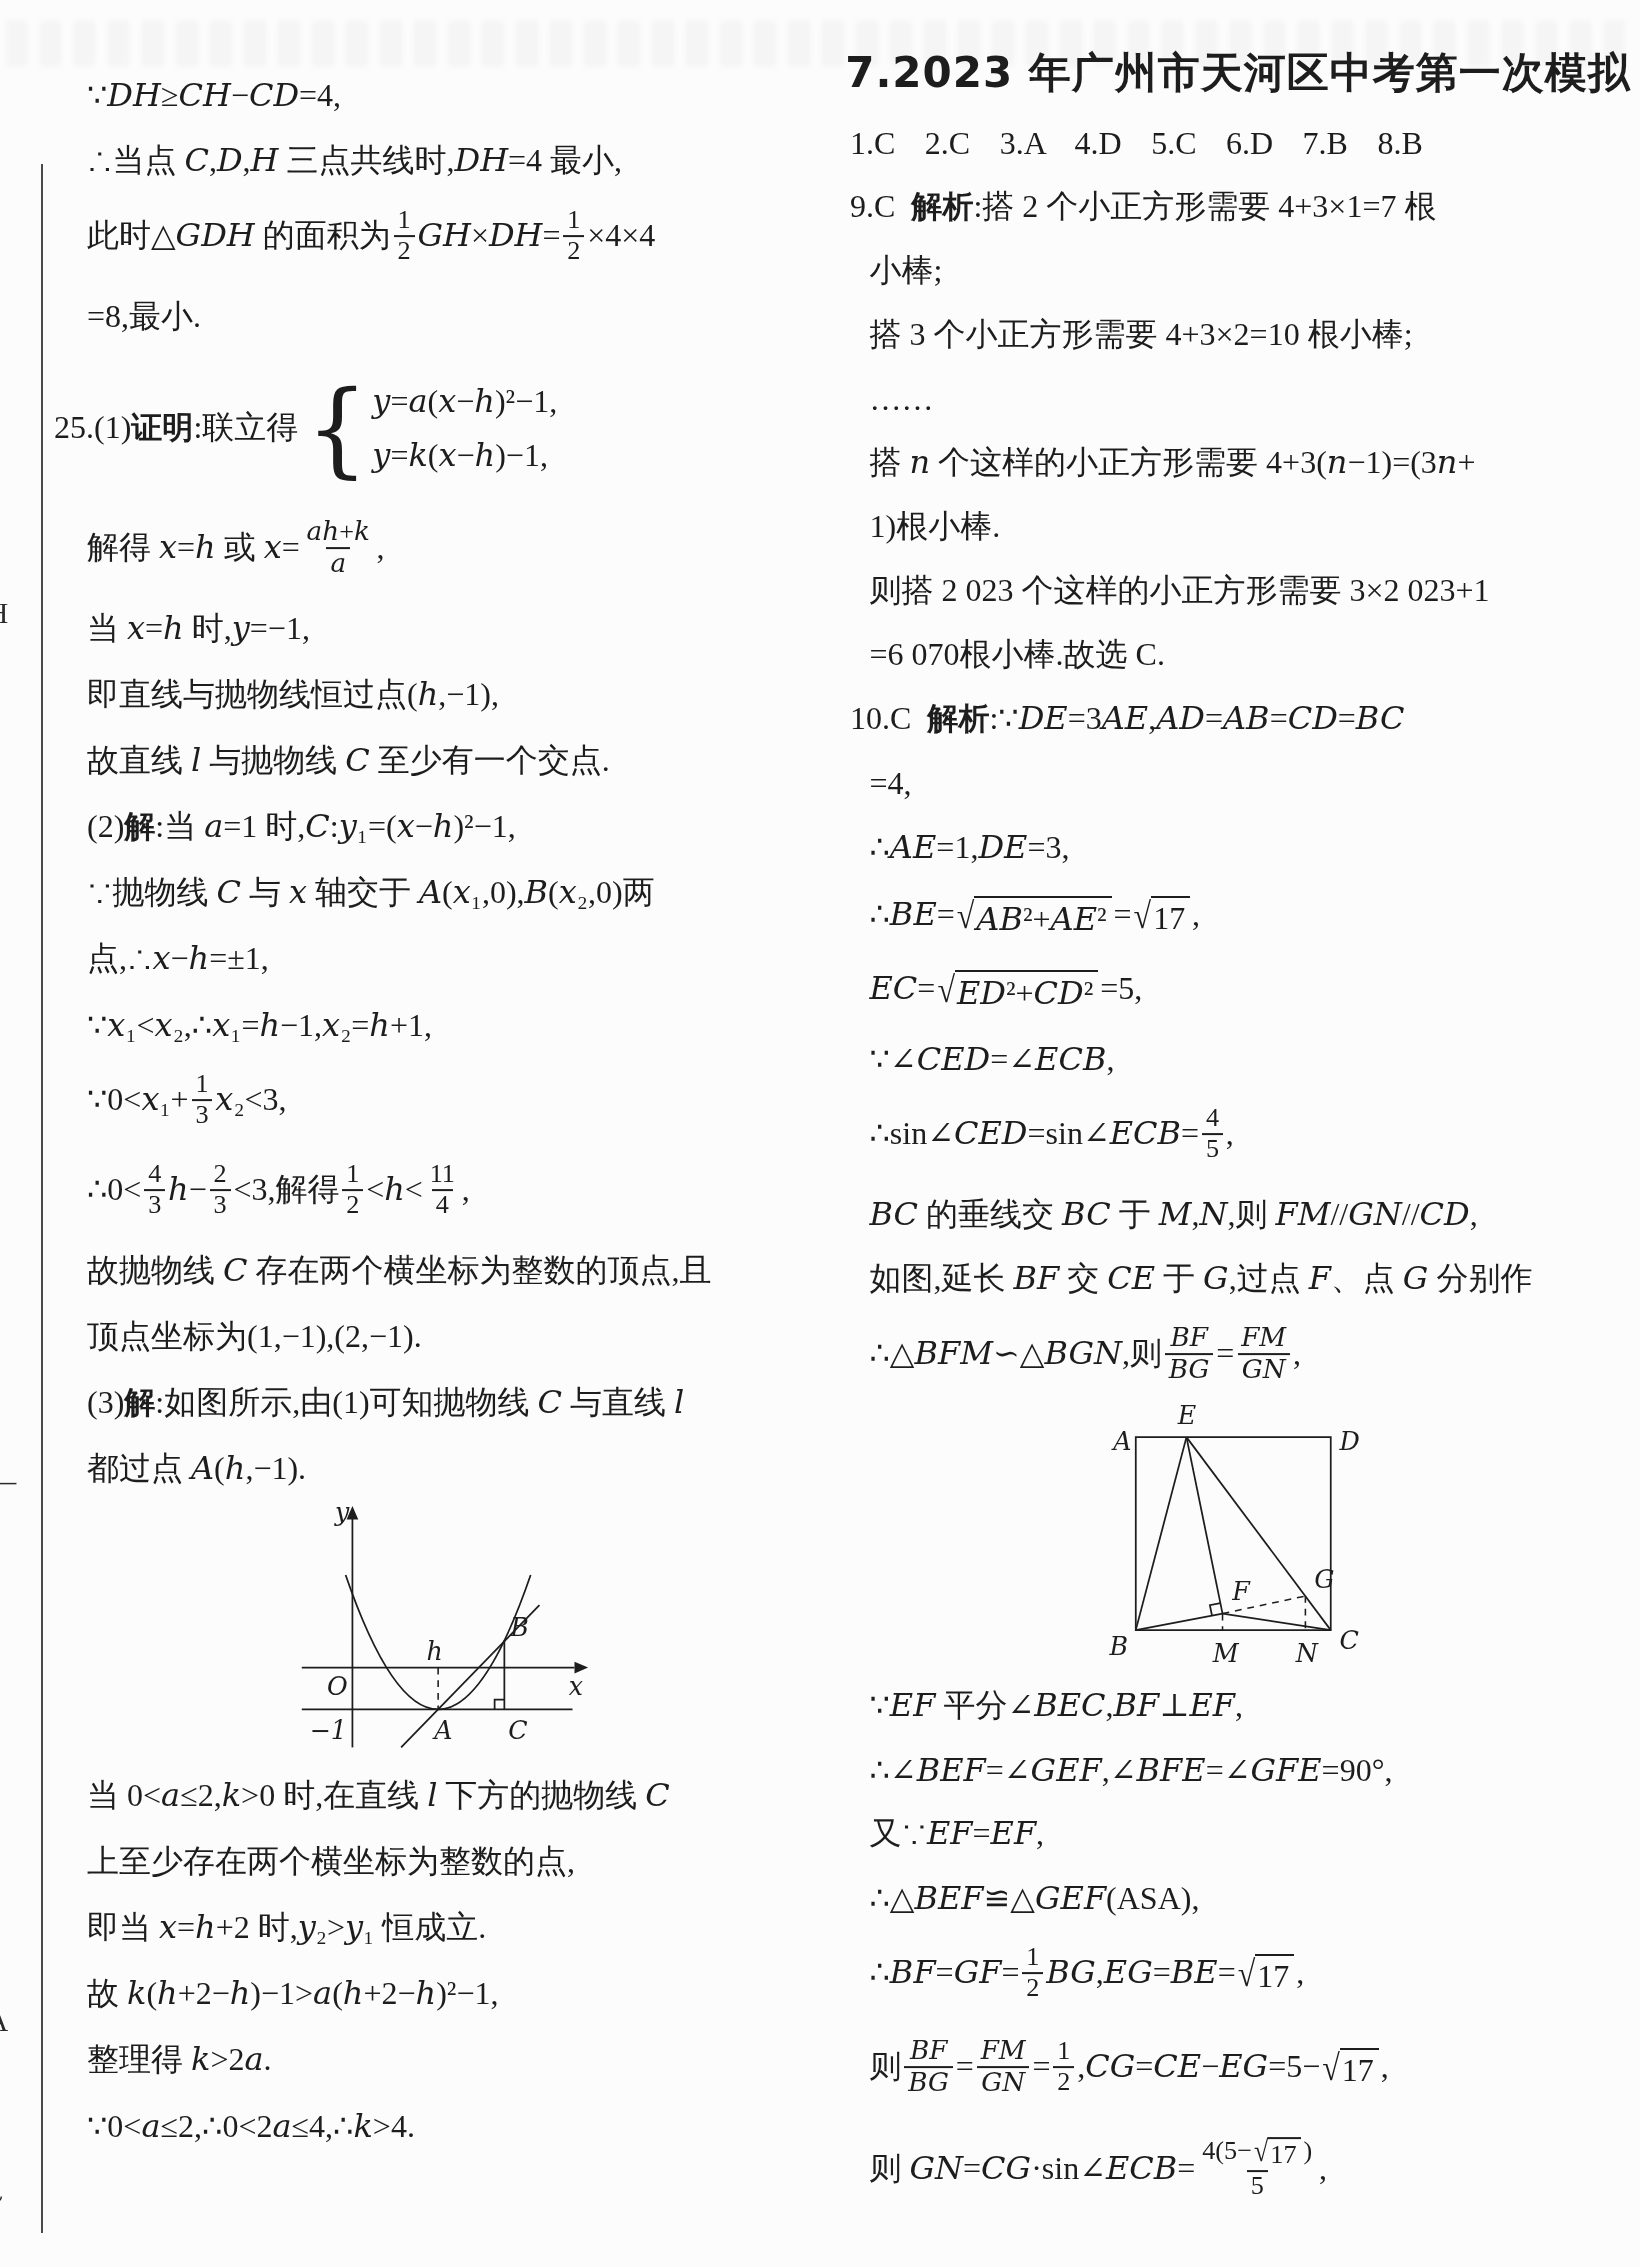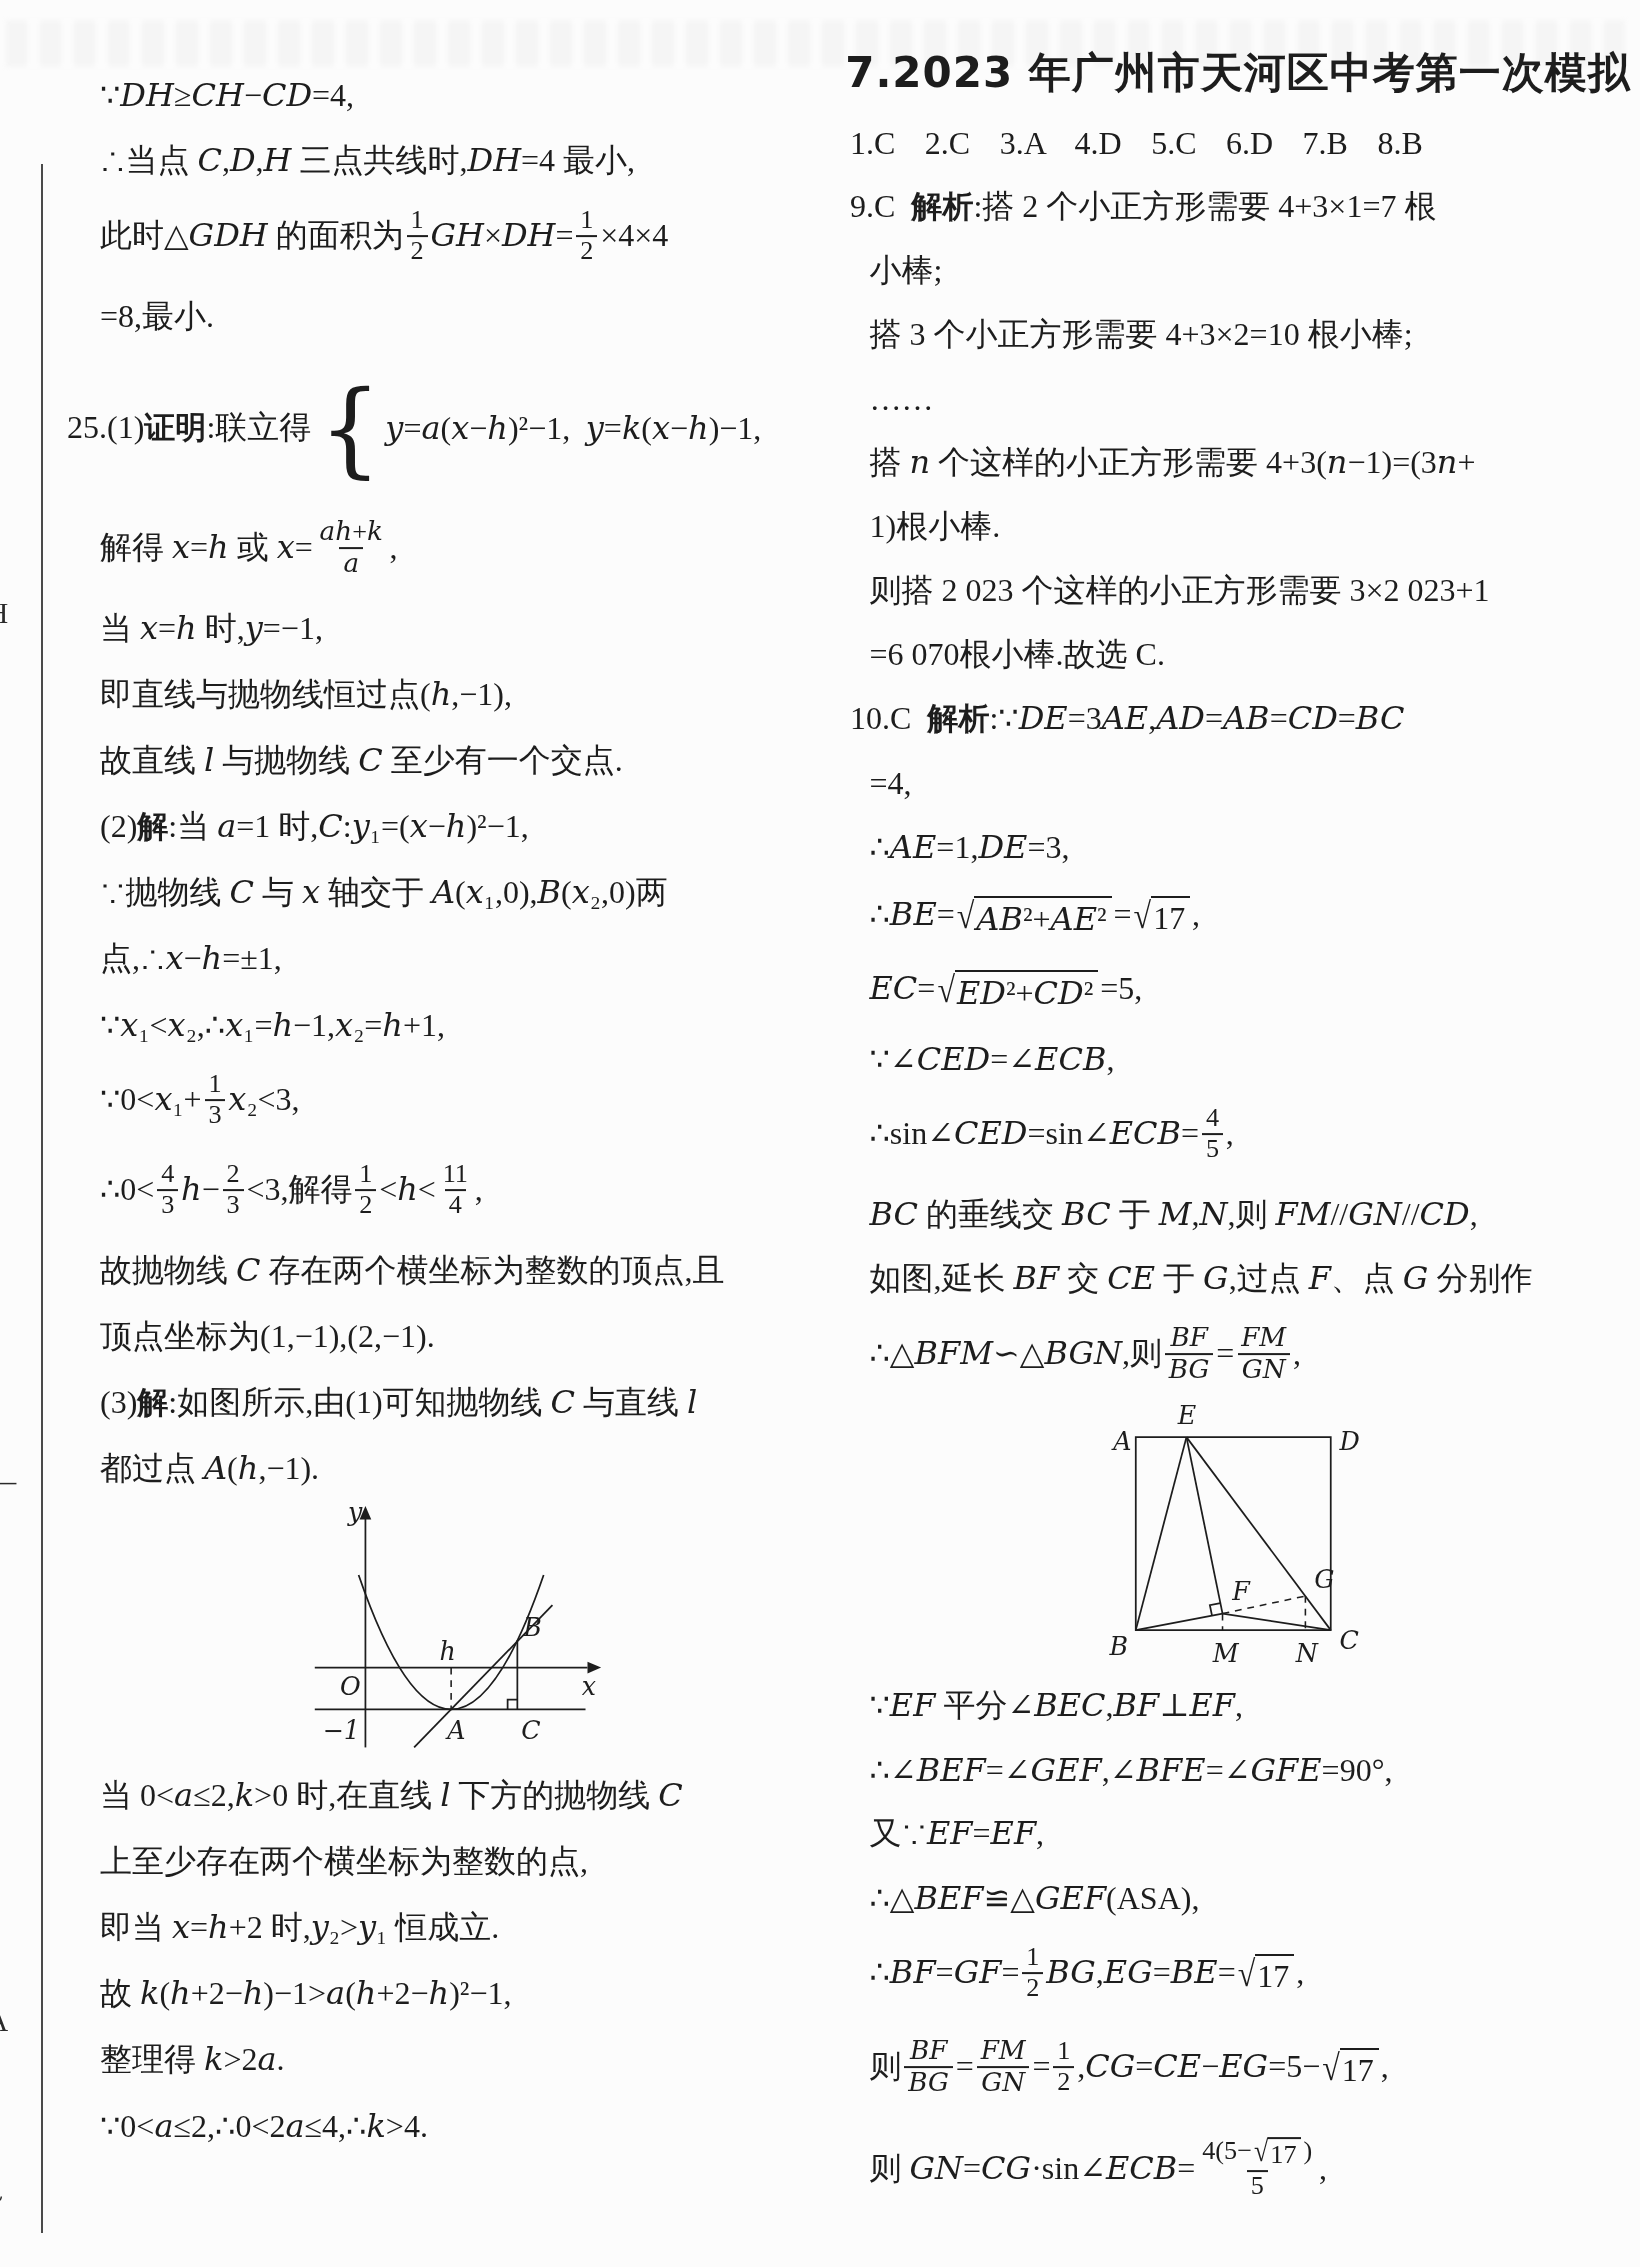--- a/index.html
+++ b/index.html
@@ -4,21 +4,21 @@
 <style>
   html,body{margin:0;padding:0;background:#e8e8e8;}
   .page{position:relative;width:1640px;height:2267px;background:#fcfcfc;color:#1d1d1d;
         font-family:"Liberation Serif","DejaVu Serif",serif;overflow:hidden;}
   .bleed-top{position:absolute;left:5.9px;top:19.5px;width:1619px;height:47px;opacity:.5;
         background:repeating-linear-gradient(90deg,#efefef 0 21.5px,#fcfcfc 21.5px 34px);
         filter:blur(2px);}
   .rule{position:absolute;left:41px;top:164px;width:2px;height:2069px;background:#4a4a4a;}
   .fr{position:absolute;left:-12.7px;font-size:29px;color:#2a2a2a;}
   .col{position:absolute;}
-  .colL{left:100px;top:62px;width:716px;}
+  .colL{left:87px;top:62px;width:716px;}
   .colR{left:850px;top:35px;width:776px;}
   .line{min-height:66px;display:flex;align-items:center;font-size:32px;}
   .colR .line{min-height:64px;}
   .line .ct{white-space:pre;}
   .line.t{min-height:90px;}
   .line.s{min-height:74px;}
   .line.f{min-height:92px;}
   .line.f2{min-height:96px;}
   .line.f3{min-height:107px;}
   .line.cases{min-height:156px;}
@@ -31,21 +31,21 @@
   .b{font-weight:700;font-family:"DejaVu Sans","Liberation Sans",sans-serif;font-size:.97em;margin-top:42px;}
   .frac{display:inline-flex;flex-direction:column;align-items:center;vertical-align:middle;
         margin:0 2.9px;line-height:1.1;font-size:.82em;transform:translateY(-2.9px);}
   .fn{padding:0 3.9px;}
   .fd{border-top:2px solid currentColor;padding:0 3.9px;}
   .sqrt{display:inline-flex;align-items:flex-start;margin:0 2px;}
   .rad{display:inline-block;transform:scaleY(1.15) translateY(1px);}
   .vinc{display:inline-block;border-top:2px solid currentColor;padding:2px 4.9px 0 2px;}
   .brace{font-size:98px;font-weight:300;line-height:.9;margin:0 3.9px 0 7.8px;
         font-family:"DejaVu Serif",serif;transform:scaleY(1.05);}
-  .rows{display:inline-flex;flex-direction:row;gap:15.6px;}
+  .rows{display:inline-flex;flex-direction:column;gap:15.6px;}
   .crow{white-space:pre;}
   .figwrap{display:none;}
   #figP{width:302px;height:261px;margin-left:205px;}
   #figS{width:357px;height:271px;margin-left:234px;}
   svg .ln{stroke:#1d1d1d;stroke-width:1.8;fill:none;}
   svg .dash{stroke:#1d1d1d;stroke-width:1.6;fill:none;stroke-dasharray:7 6;}
   svg .ar{fill:#1d1d1d;stroke:none;}
   svg text{font-family:"DejaVu Serif",serif;font-style:italic;font-size:26px;fill:#1d1d1d;}
 </style>
 </head>

